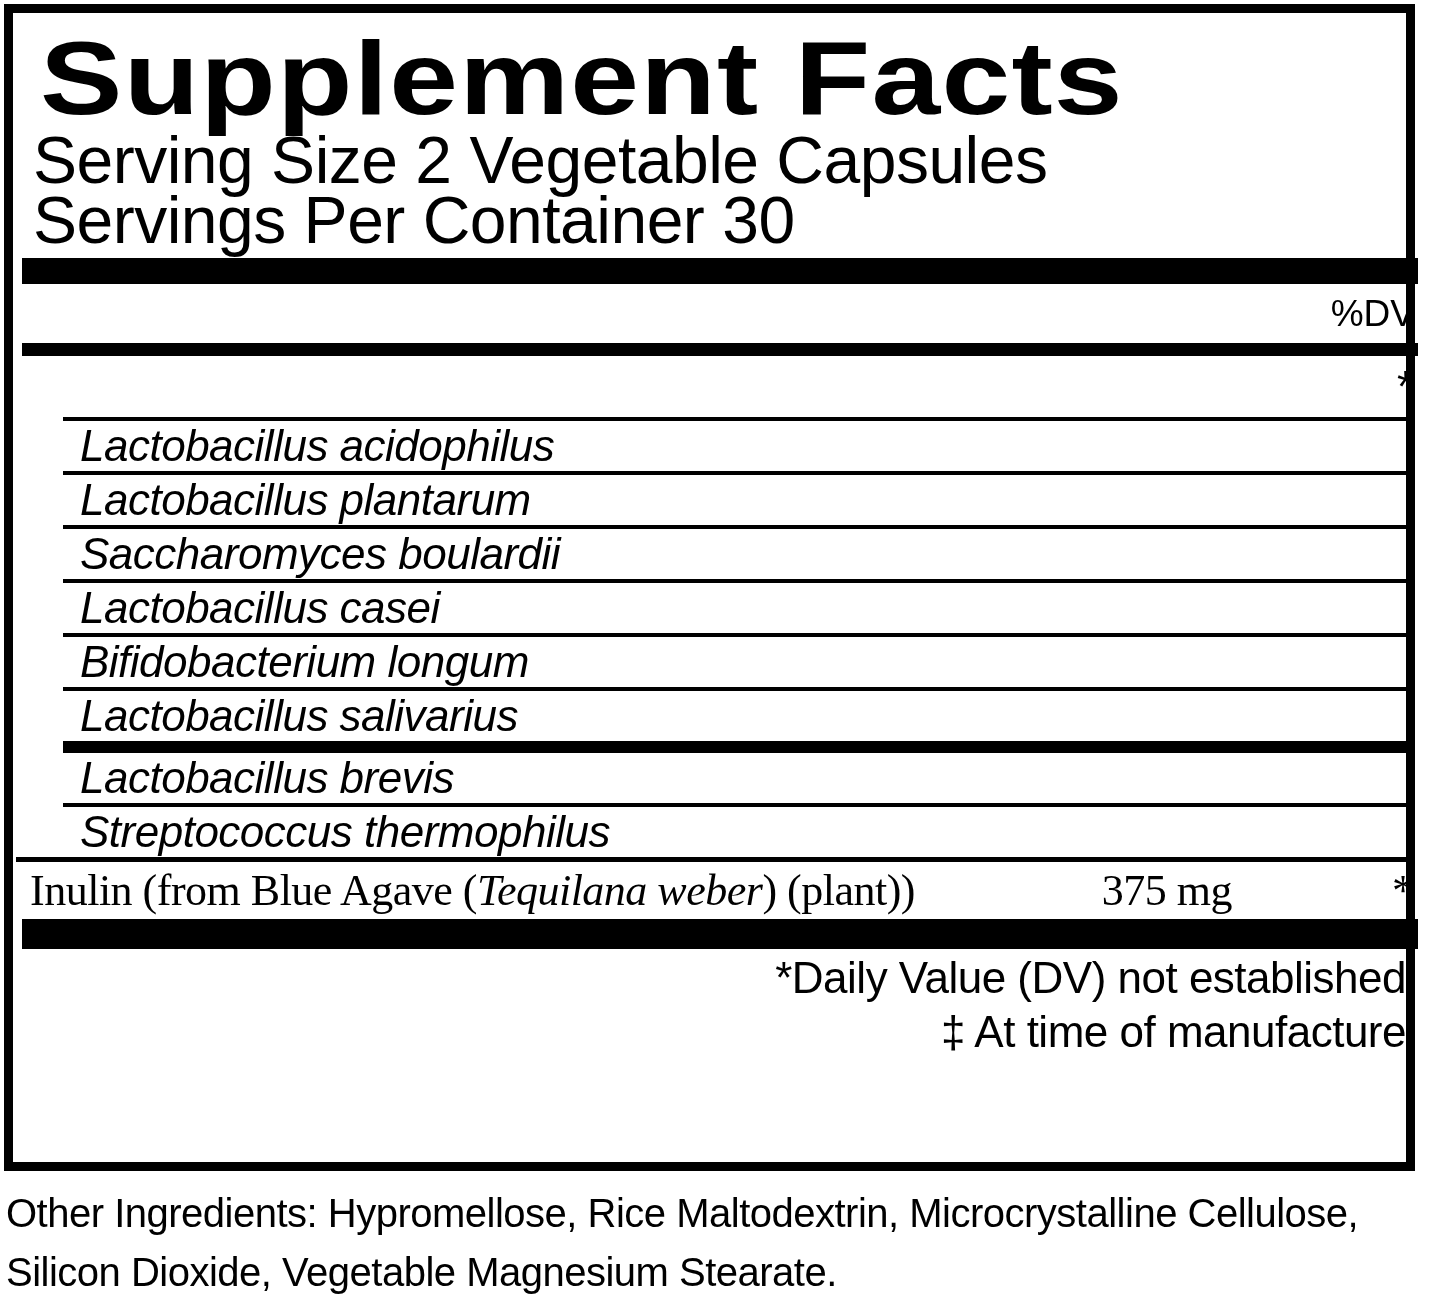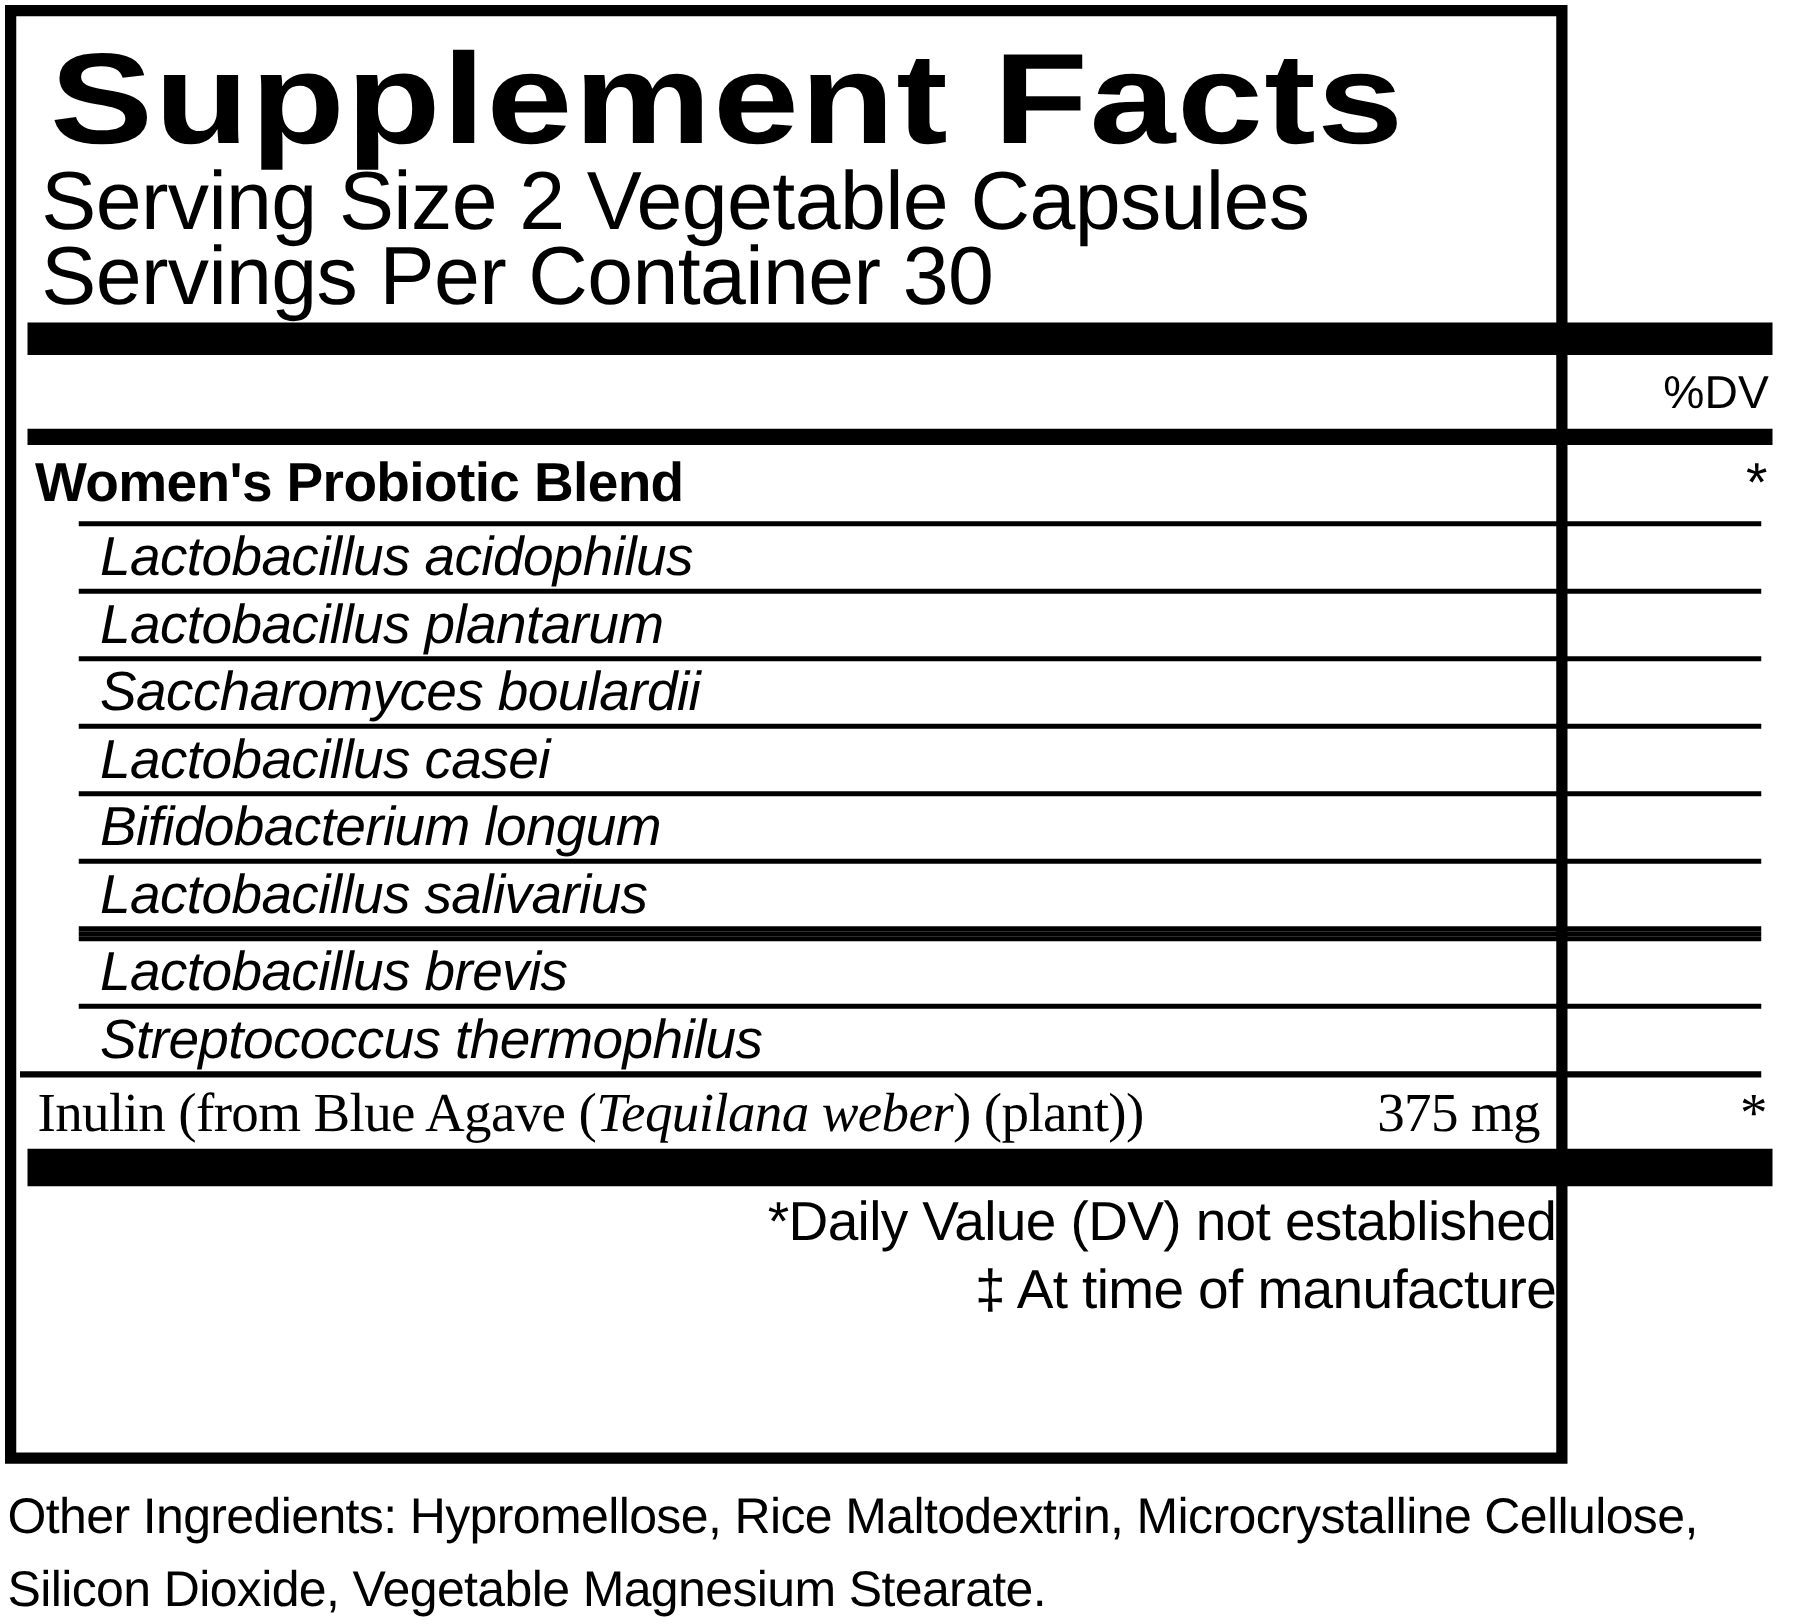--- a/index.html
+++ b/index.html
@@ -4,21 +4,21 @@
 <style>
   * { margin: 0; padding: 0; box-sizing: border-box; }
   html, body {
     width: 1445px; height: 1299px;
     background: #ffffff; color: #000000;
     font-family: "Liberation Sans", sans-serif;
     overflow: hidden; position: relative;
   }
   .label-box {
     position: absolute; left: 4px; top: 4px;
-    width: 1250px; height: 1167px;
+    width: 1411px; height: 1167px;
     border: 9px solid #000; background: #fff;
   }
   .title {
     margin: 14px 0 0 27px;
     font-size: 103px; font-weight: bold; line-height: 1.0;
     letter-spacing: 1px; white-space: nowrap;
     transform: scaleX(1.2); transform-origin: left center;
   }
   .serving-line {
     margin-left: 20px;
@@ -81,21 +81,20 @@
 
   <div class="bar bar1"></div>
 
   <div class="header-row">
     <span class="dv-header">%DV</span>
   </div>
 
   <div class="bar bar2"></div>
 
   <div class="data-row blend-row">
-    <span class="row-name">Women's Probiotic Blend</span>
     <span class="row-dv">*</span>
   </div>
 
   <div class="divider indent"></div>
 
   <div class="strain-row">Lactobacillus acidophilus</div>
   <div class="divider indent"></div>
   <div class="strain-row">Lactobacillus plantarum</div>
   <div class="divider indent"></div>
   <div class="strain-row">Saccharomyces boulardii</div>

